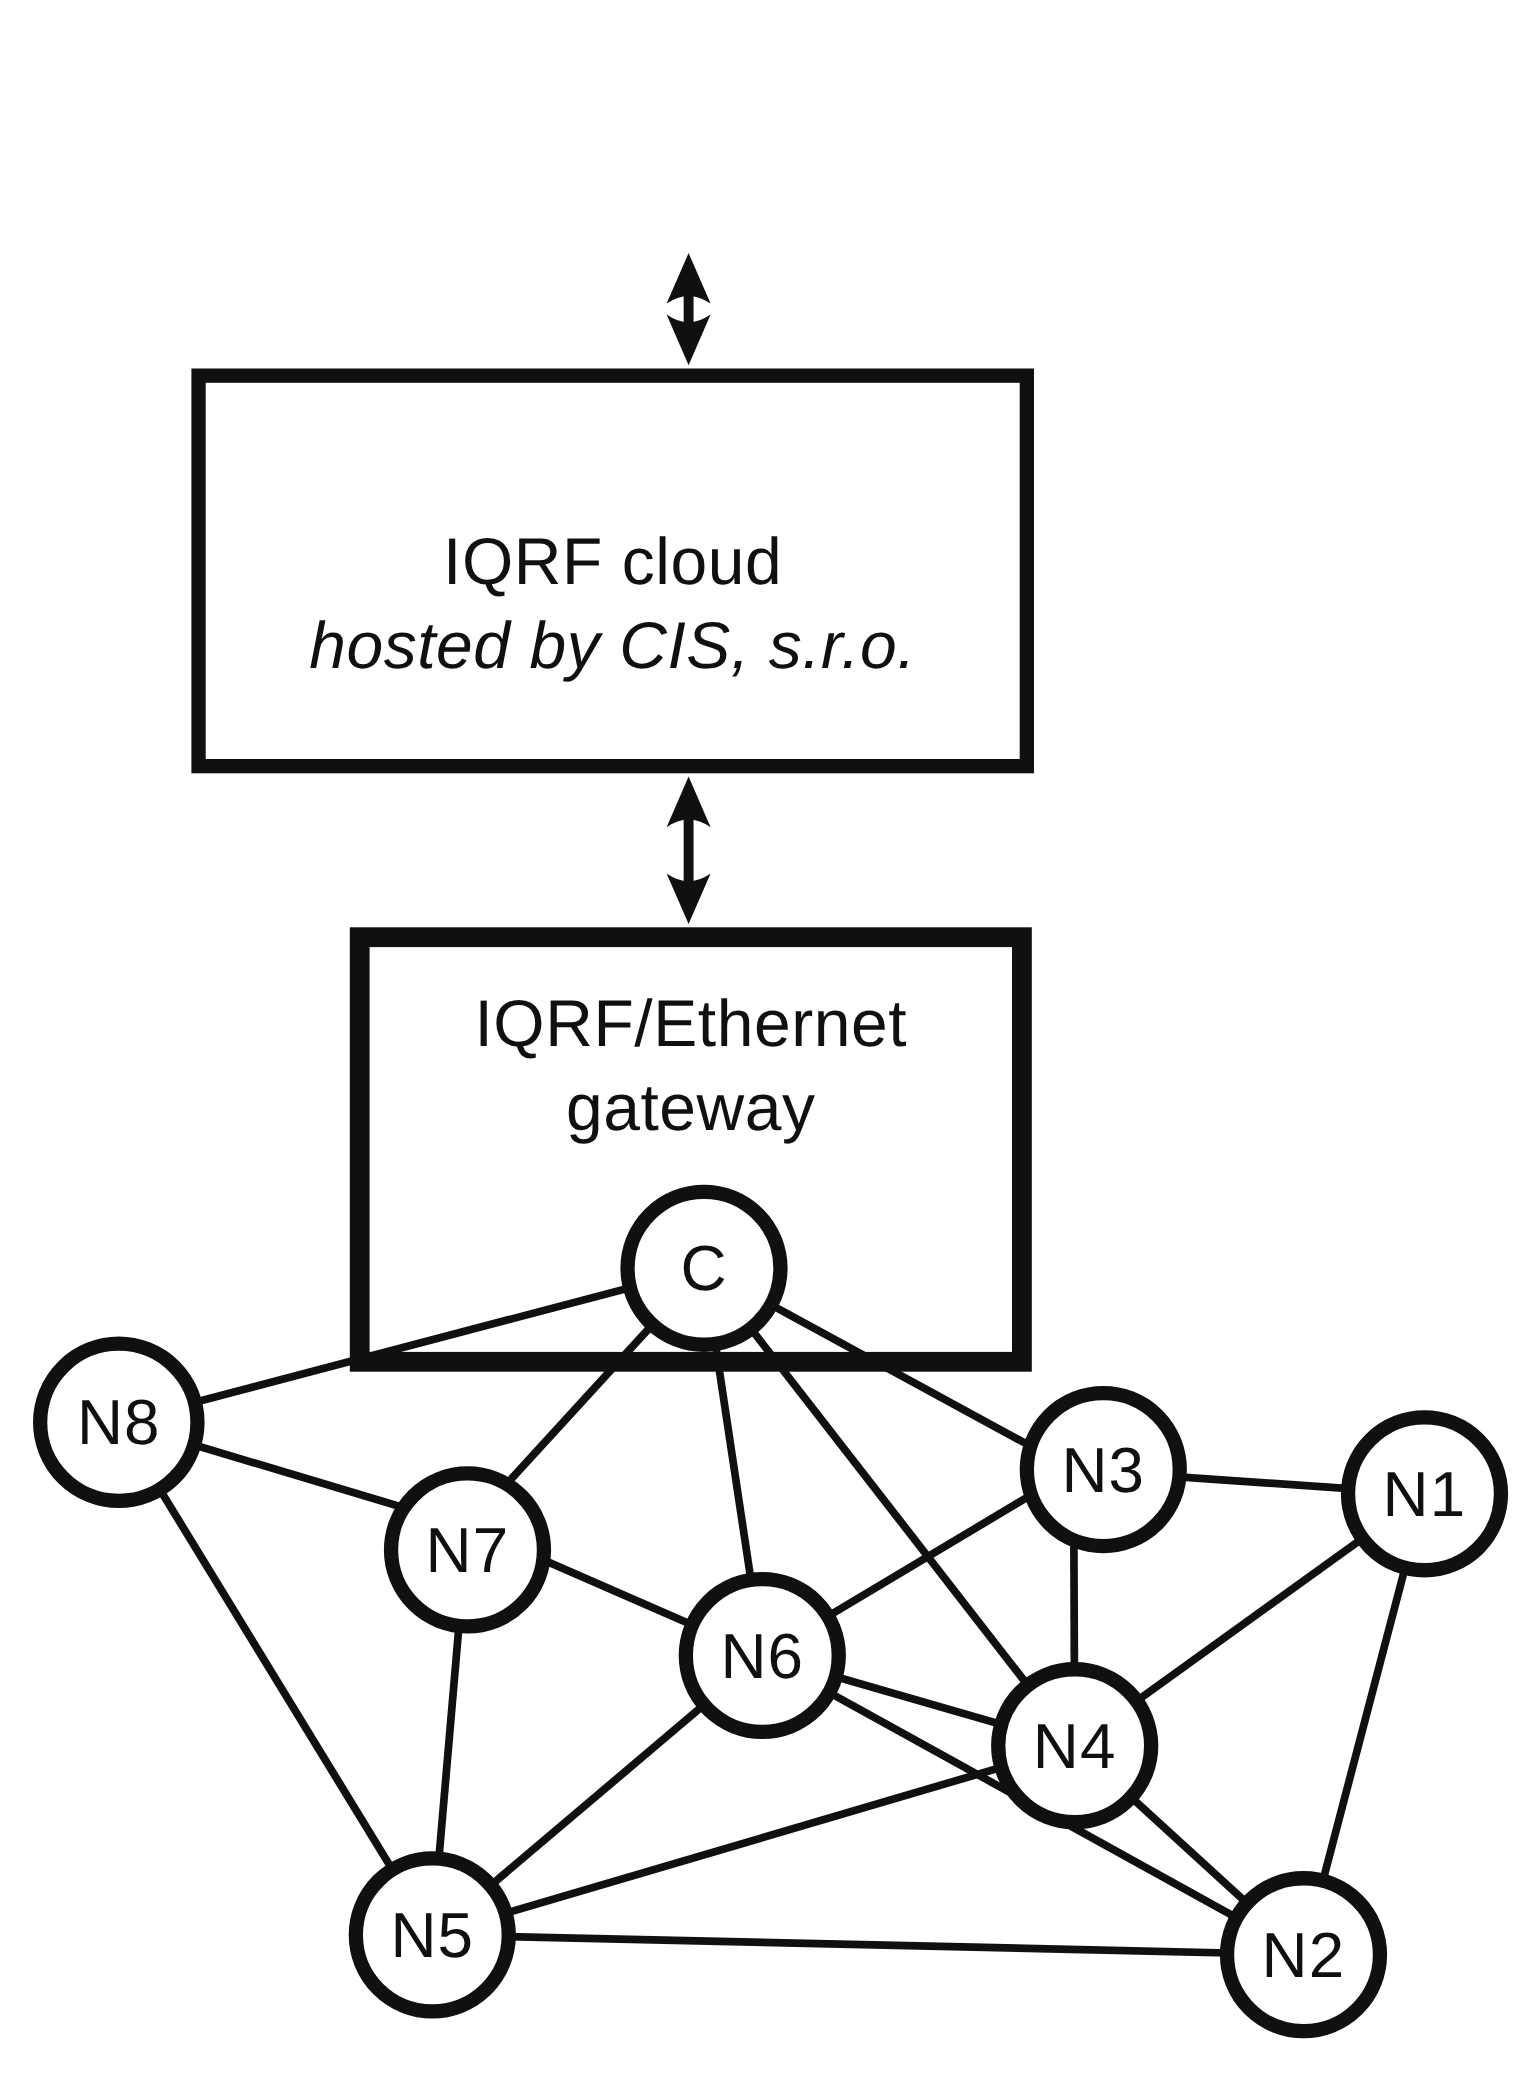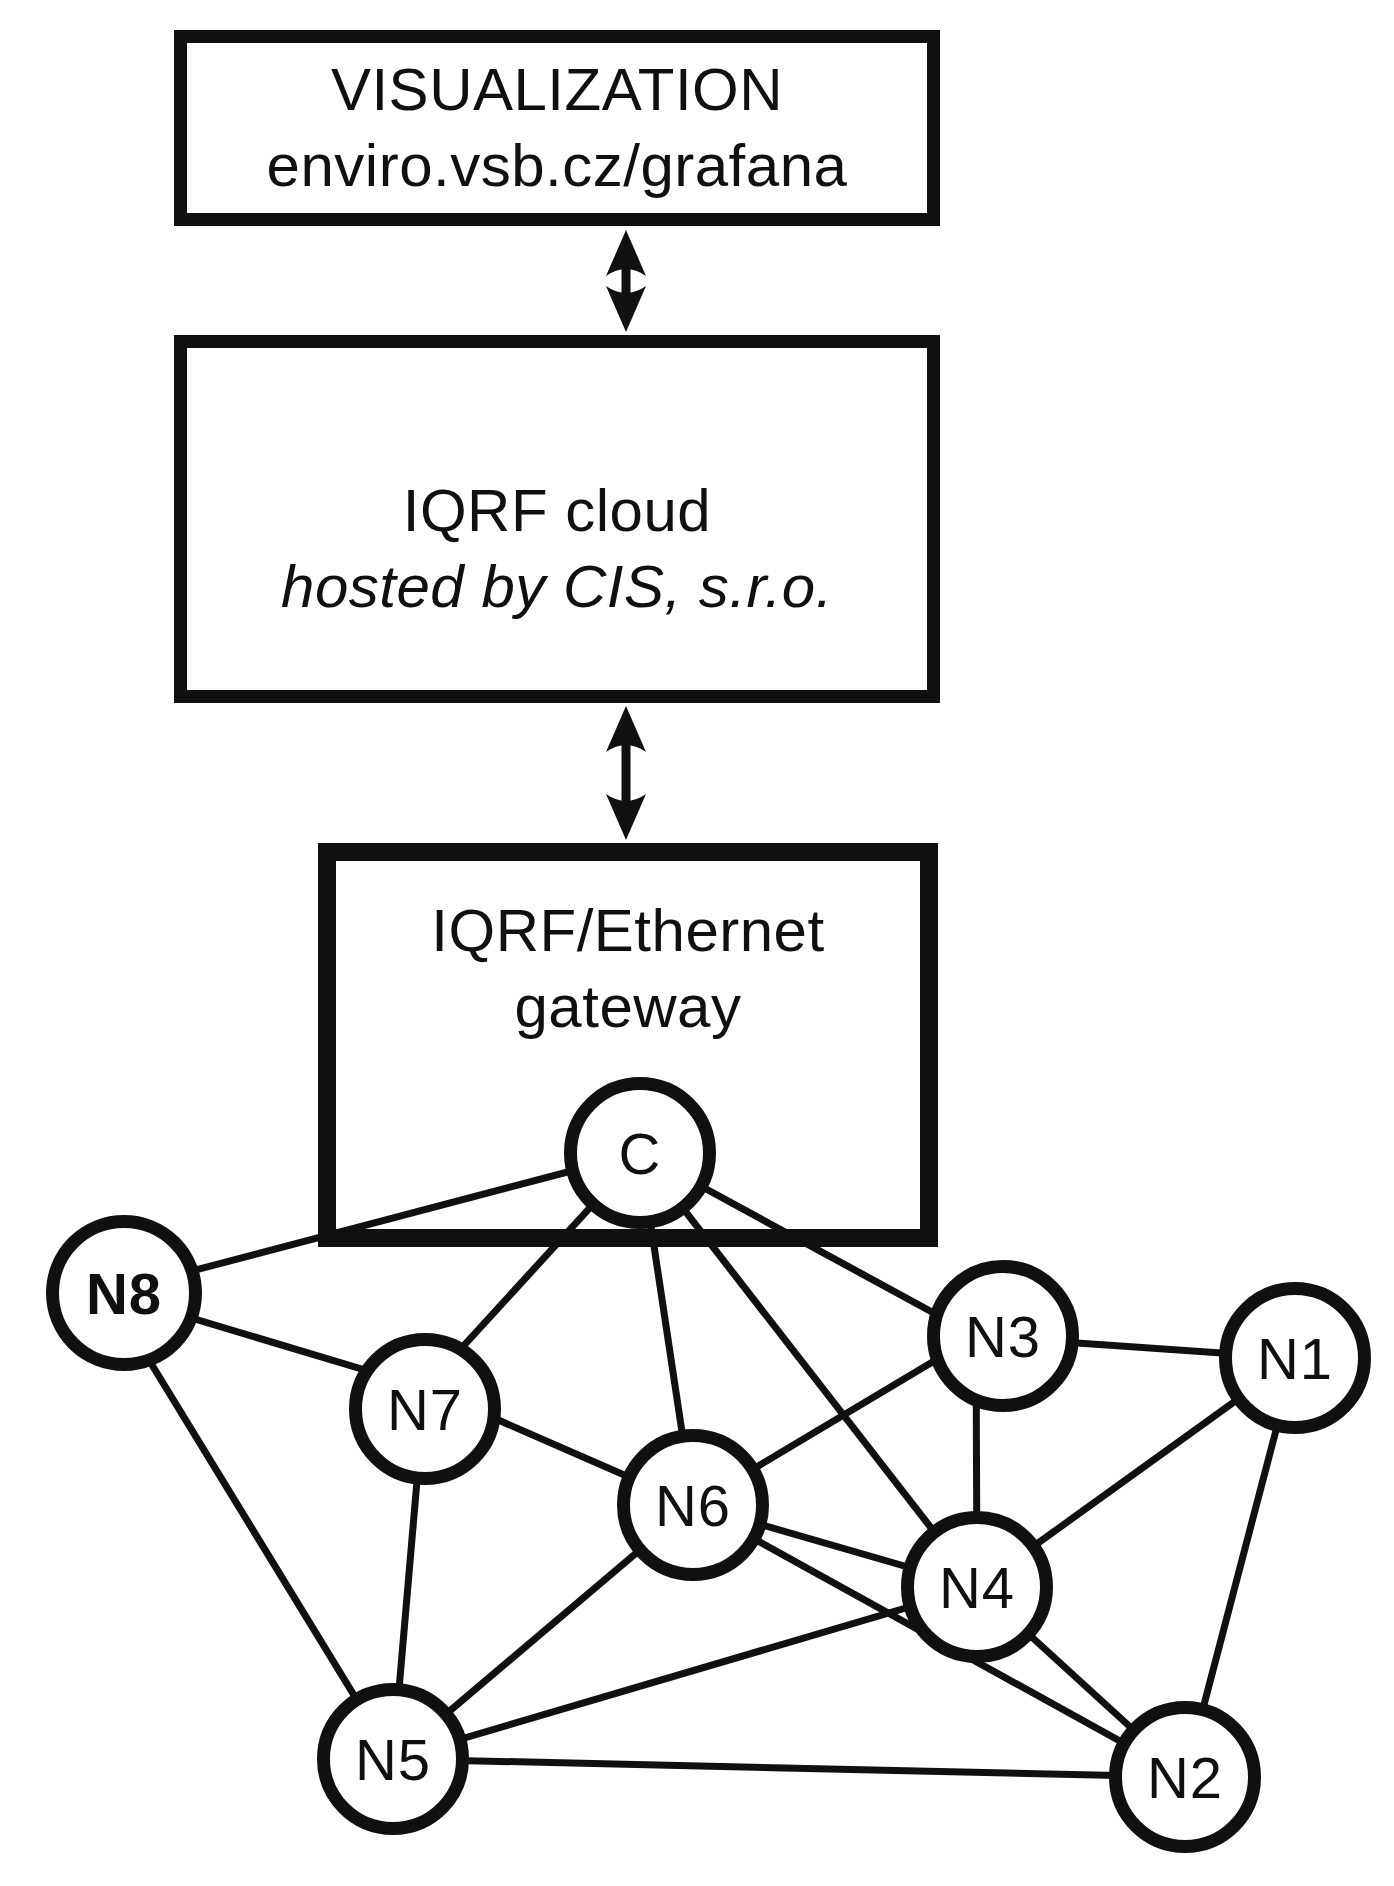--- a/index.html
+++ b/index.html
@@ -22,24 +22,20 @@
     border:13px solid #101010;border-radius:50%;z-index:3;
     display:flex;align-items:center;justify-content:center;
   }
   .node-label{font-size:58px;color:#101010;letter-spacing:1px;}
 </style>
 </head>
 <body>
 
 <div class="stage">
 
-  <div class="box" style="left: 174px; top: 30px; width: 766px; height: 196px;">
-    <span class="box-line">VISUALIZATION</span>
-    <span class="box-line">enviro.vsb.cz/grafana</span>
-  </div>
 
   <div class="box" style="left: 174px; top: 335px; width: 766px; height: 368px; padding-top: 60px;">
     <span class="box-line">IQRF cloud</span>
     <span class="box-line italic">hosted by CIS, s.r.o.</span>
   </div>
 
   <div class="box gateway" style="left: 318px; top: 843px; width: 620px; height: 404px; padding-top: 32px;">
     <span class="box-line">IQRF/Ethernet</span>
     <span class="box-line">gateway</span>
   </div>
@@ -74,21 +70,21 @@
         <line x1="626" y1="740" x2="626" y2="806" stroke="#101010" stroke-width="9"></line>
         <path d="M 626 706 L 606 752 Q 626 738 646 752 Z" fill="#101010"></path>
         <path d="M 626 840 L 606 794 Q 626 808 646 794 Z" fill="#101010"></path>
       </g>
     </svg>
 
   <div id="node-layer">
       <div class="node" style="left: 564px; top: 1077px; width: 152px; height: 152px;">
         <span class="node-label">C</span>
       </div>
-      <div class="node" style="left: 46px; top: 1215px; width: 156px; height: 156px; font-weight: bold;">
+      <div class="node" style="left: 30px; top: 1215px; width: 156px; height: 156px;">
         <span class="node-label">N8</span>
       </div>
       <div class="node" style="left: 349px; top: 1333px; width: 152px; height: 152px;">
         <span class="node-label">N7</span>
       </div>
       <div class="node" style="left: 927px; top: 1260px; width: 152px; height: 152px;">
         <span class="node-label">N3</span>
       </div>
       <div class="node" style="left: 1219px; top: 1282px; width: 152px; height: 152px;">
         <span class="node-label">N1</span>

